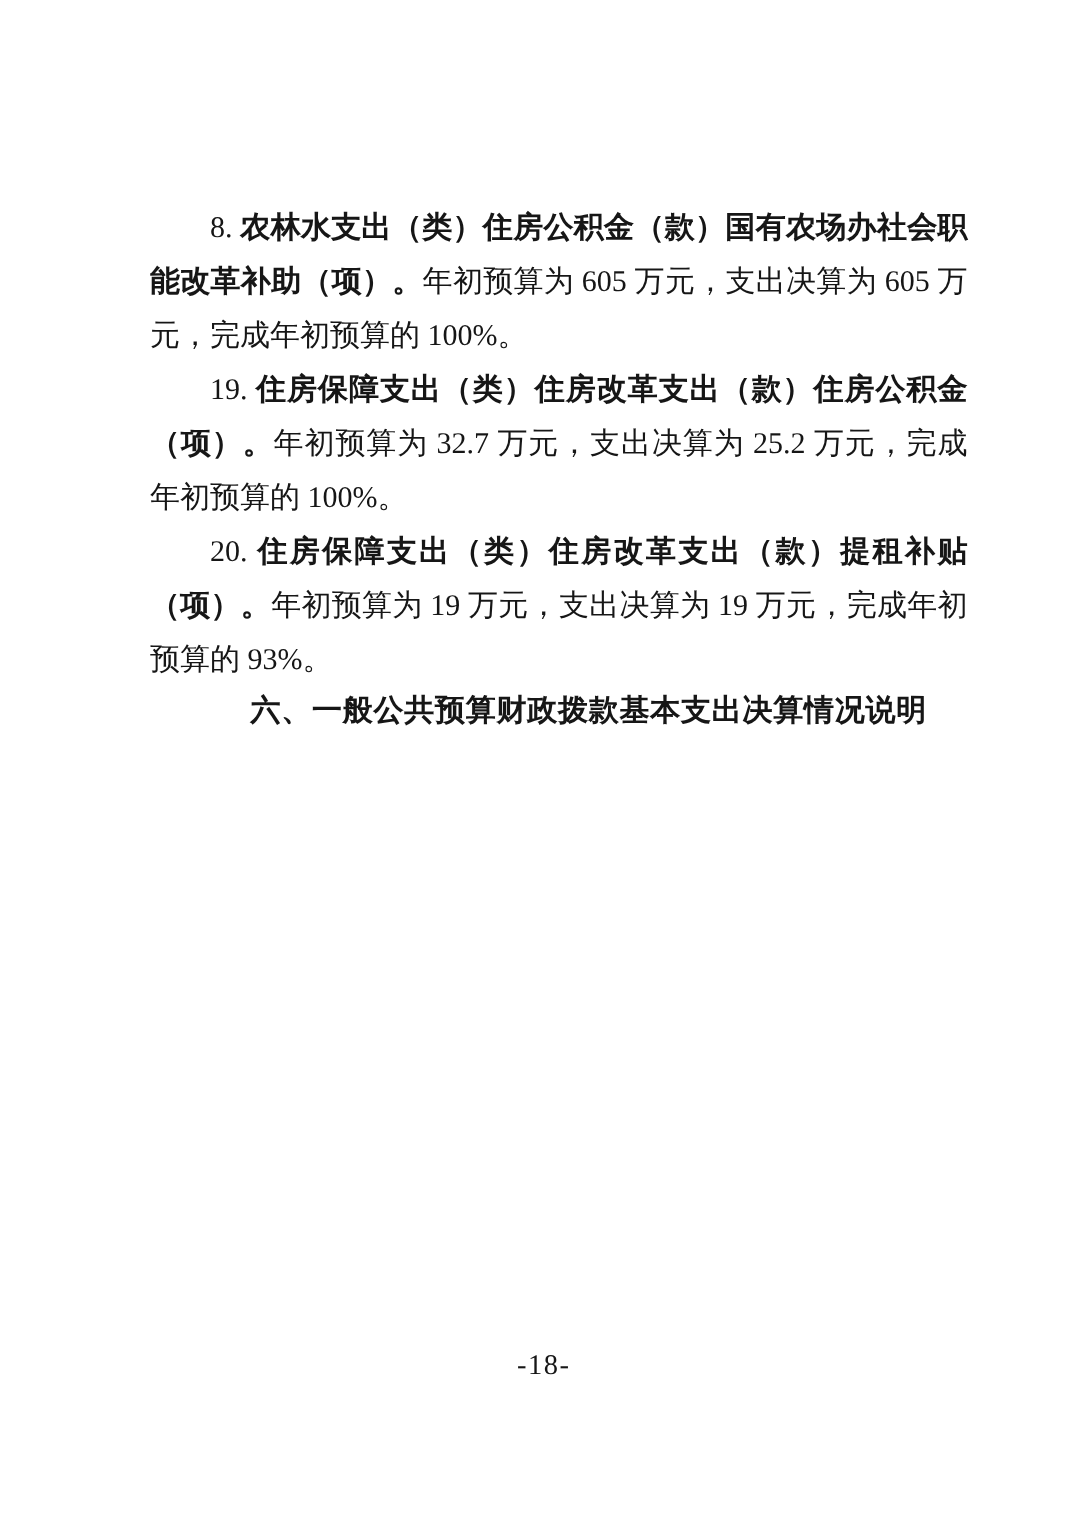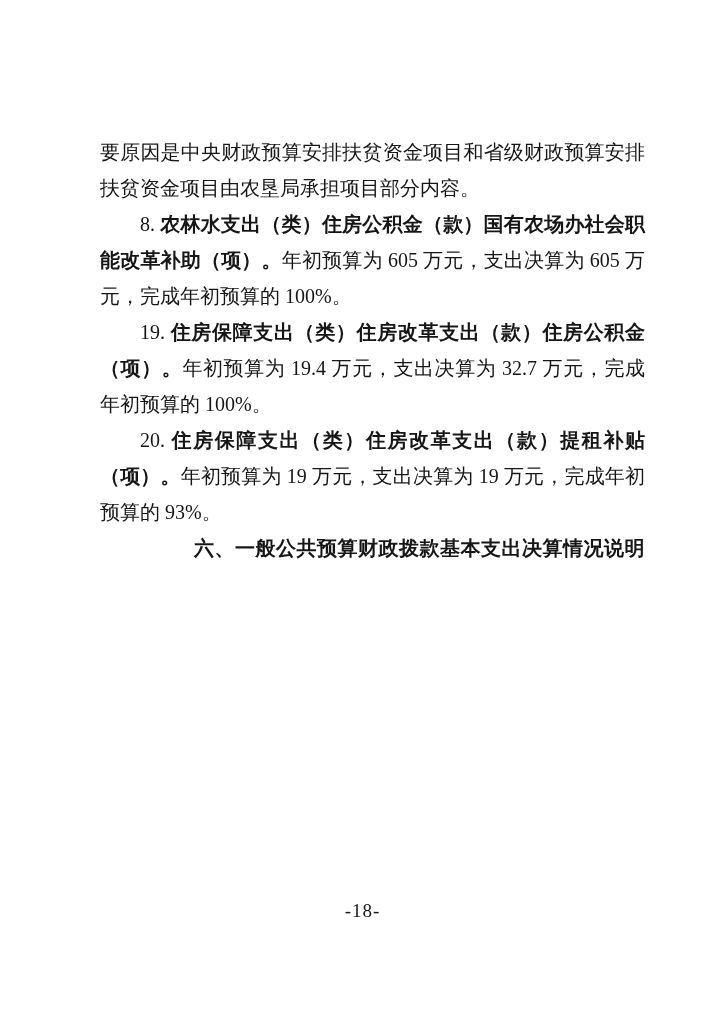--- a/index.html
+++ b/index.html
@@ -32,23 +32,23 @@
   p.indent {
     text-indent: 40px;
   }
   .run {
     font-weight: 400;
   }
   .run.bold {
     font-weight: 700;
   }
   p.heading {
-    font-family: Liberation Serif, serif;
+    font-family: Liberation Mono, monospace;
     font-weight: 700;
-    text-align: right;
+    text-align: center;
     letter-spacing: 0.5px;
   }
   p.heading .run {
     font-weight: 700;
   }
   .page-number {
     position: absolute;
     top: 899px;
     left: 0;
     width: 725px;
@@ -58,20 +58,19 @@
     line-height: 24px;
     color: #161616;
     letter-spacing: 1px;
   }
 </style>
 </head>
 <body>
 
 <div class="page">
   <div class="content" id="doc-content">
-      <p class="para"><span class="run">要原因是中央财政预算安排扶贫资金项目和省级财政预算安排扶贫资金项目由农垦局承担项目部分内容。</span></p>
       <p class="para indent"><span class="run">8. </span><span class="run bold">农林水支出（类）住房公积金（款）国有农场办社会职能改革补助（项）。</span><span class="run">年初预算为 605 万元，支出决算为 605 万元，完成年初预算的 100%。</span></p>
-      <p class="para indent"><span class="run">19. </span><span class="run bold">住房保障支出（类）住房改革支出（款）住房公积金（项）。</span><span class="run">年初预算为 19.4 万元，支出决算为 32.7 万元，完成年初预算的 100%。</span></p>
+      <p class="para indent"><span class="run">19. </span><span class="run bold">住房保障支出（类）住房改革支出（款）住房公积金（项）。</span><span class="run">年初预算为 32.7 万元，支出决算为 25.2 万元，完成年初预算的 100%。</span></p>
       <p class="para indent"><span class="run">20. </span><span class="run bold">住房保障支出（类）住房改革支出（款）提租补贴（项）。</span><span class="run">年初预算为 19 万元，支出决算为 19 万元，完成年初预算的 93%。</span></p>
       <p class="para heading indent"><span class="run bold">六、一般公共预算财政拨款基本支出决算情况说明</span></p>
     </div>
   <div class="page-number">-18-</div>
 </div>
 
 </body></html>

